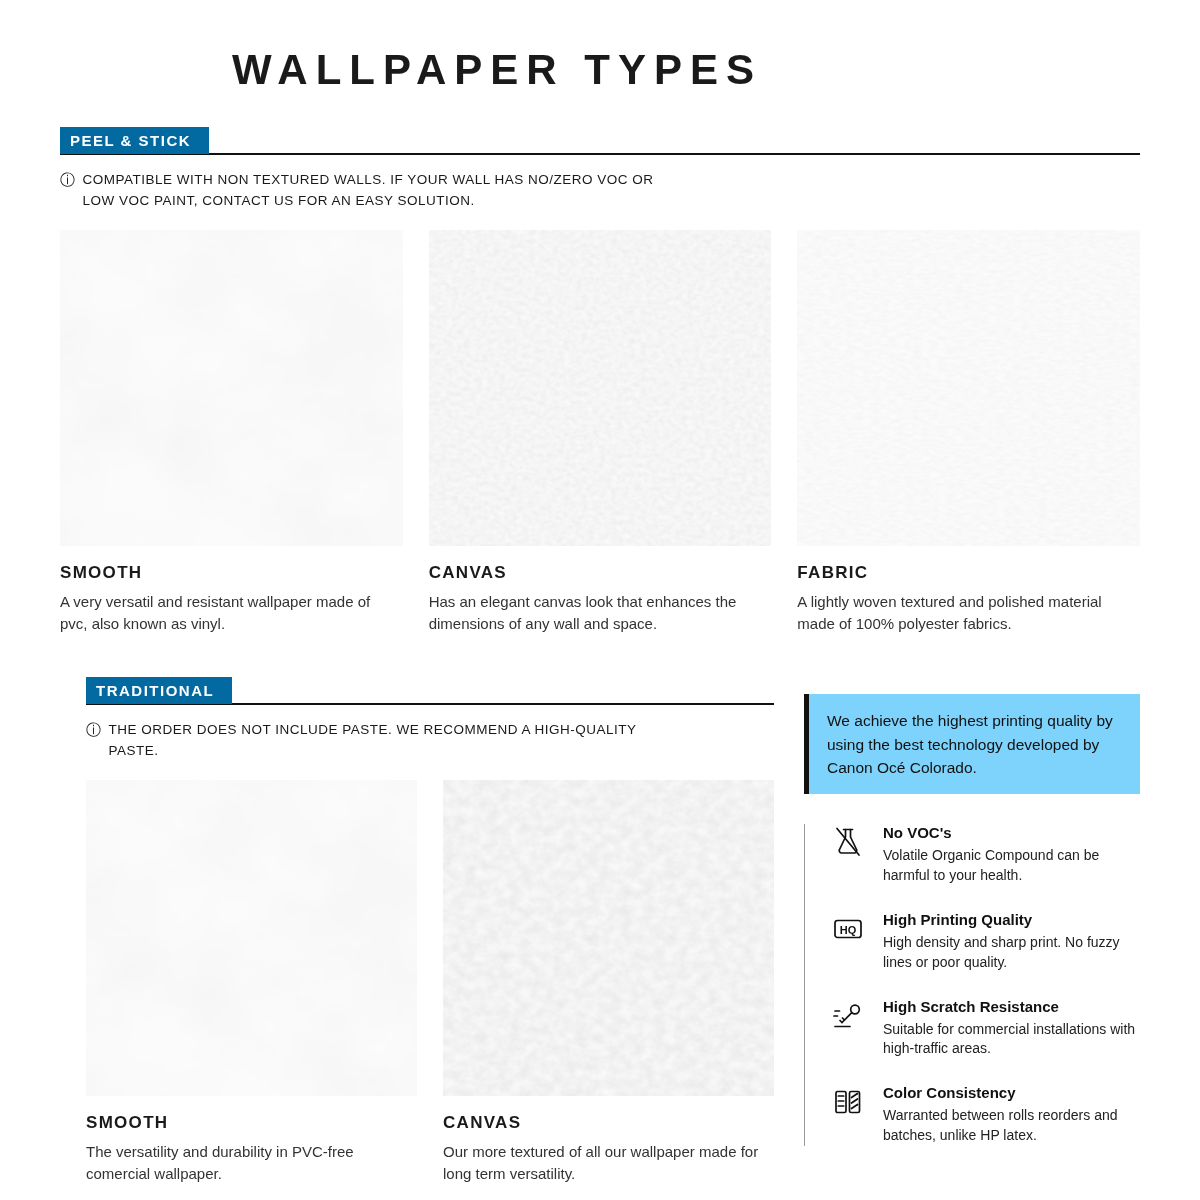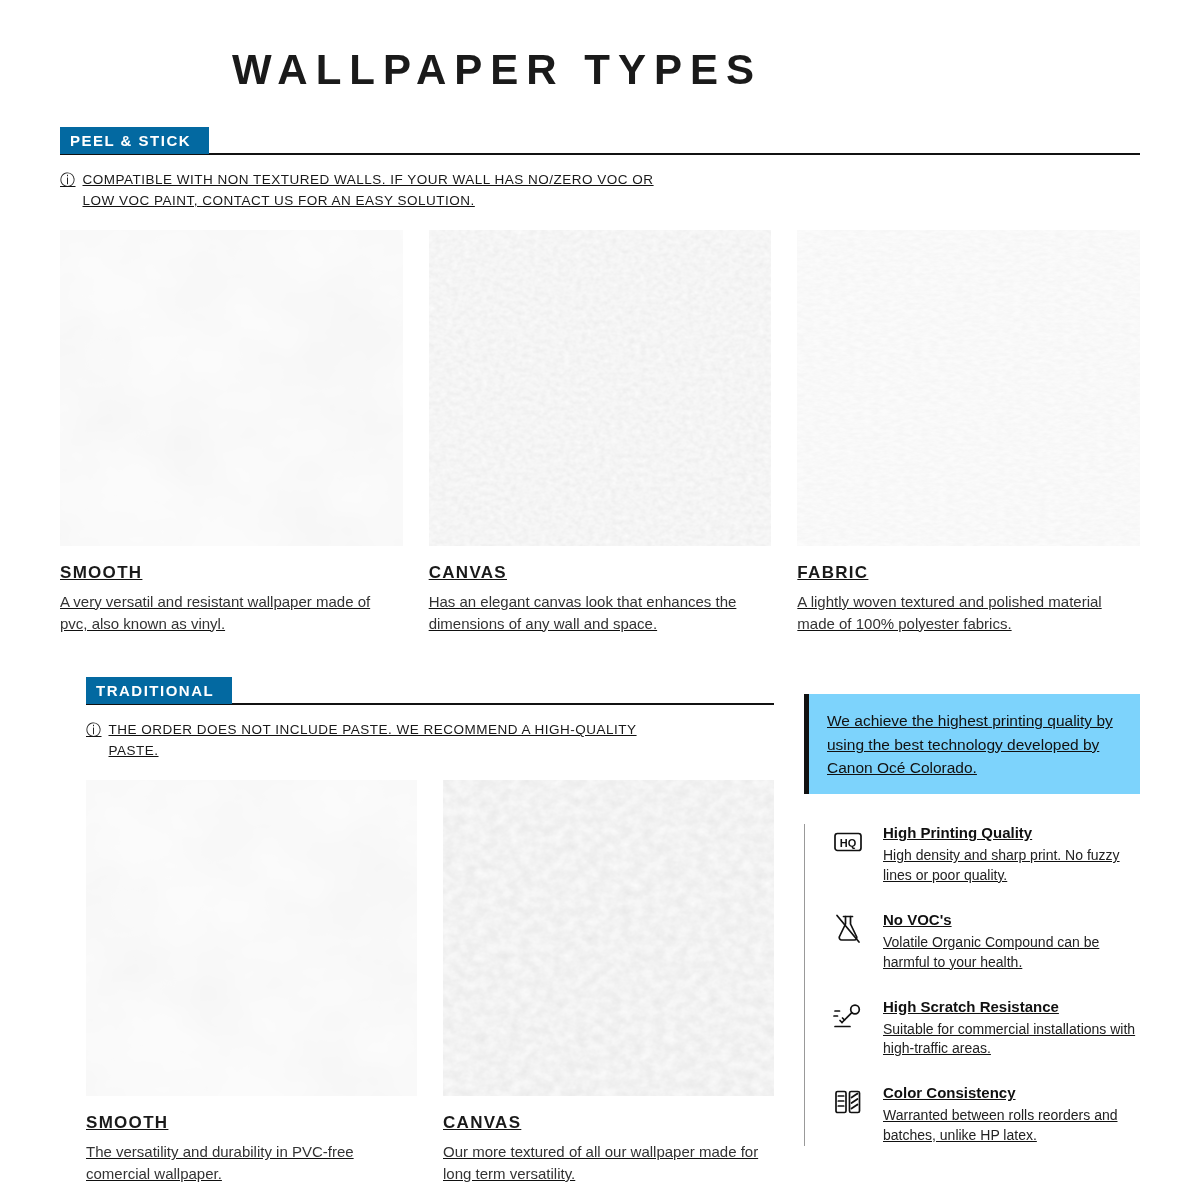--- a/index.html
+++ b/index.html
@@ -5,21 +5,21 @@
   * { box-sizing: border-box; }
   html, body { margin: 0; padding: 0; }
   body {
     width: 1200px;
     height: 1200px;
     background: #ffffff;
     color: #111111;
     font-family: "Liberation Sans", sans-serif;
     overflow: hidden;
   }
-  .page { padding: 0 60px; text-decoration: underline; }
+  .page { padding: 0 60px; }
 
   
   .title-wrap { text-align: center; }
   h1.page-title {
     display: inline-block;
     position: relative;
     left: -103px;
     margin: 46px 0 34px;
     font-size: 42px;
     font-weight: 600;
@@ -262,42 +262,42 @@
       </div>
     </section>
 
     <aside>
       <div class="quality-box">We achieve the highest printing quality by using the best technology developed by Canon Océ Colorado.</div>
 
       <div class="features">
 
         <div class="feature">
           <div class="feature-icon">
-            <svg width="36" height="36" viewBox="0 0 36 36" fill="none" stroke="#111" stroke-width="1.7">
-              <rect x="5" y="9.5" width="26" height="17" rx="2.5"></rect>
-              <text x="18" y="22.5" text-anchor="middle" stroke="none" fill="#111" font-family="Liberation Sans, sans-serif" font-size="11" font-weight="bold">HQ</text>
-            </svg>
-          </div>
-          <div>
-            <p class="feature-title">High Printing Quality</p>
-            <p class="feature-desc">High density and sharp print. No fuzzy lines or poor quality.</p>
-          </div>
-        </div>
-
-        <div class="feature">
-          <div class="feature-icon">
             <svg width="36" height="36" viewBox="0 0 36 36" fill="none" stroke="#111" stroke-width="1.7" stroke-linecap="round" stroke-linejoin="round">
               <path d="M13.5 5.5 H22.5"></path>
               <path d="M15.5 5.5 V13 L9.5 25.5 a2.4 2.4 0 0 0 2.2 3.5 H24.3 a2.4 2.4 0 0 0 2.2 -3.5 L20.5 13 V5.5"></path>
               <line x1="7" y1="4.5" x2="29" y2="31"></line>
             </svg>
           </div>
           <div>
             <p class="feature-title">No VOC's</p>
             <p class="feature-desc">Volatile Organic Compound can be harmful to your health.</p>
+          </div>
+        </div>
+
+        <div class="feature">
+          <div class="feature-icon">
+            <svg width="36" height="36" viewBox="0 0 36 36" fill="none" stroke="#111" stroke-width="1.7">
+              <rect x="5" y="9.5" width="26" height="17" rx="2.5"></rect>
+              <text x="18" y="22.5" text-anchor="middle" stroke="none" fill="#111" font-family="Liberation Sans, sans-serif" font-size="11" font-weight="bold">HQ</text>
+            </svg>
+          </div>
+          <div>
+            <p class="feature-title">High Printing Quality</p>
+            <p class="feature-desc">High density and sharp print. No fuzzy lines or poor quality.</p>
           </div>
         </div>
 
         <div class="feature">
           <div class="feature-icon">
             <svg width="36" height="36" viewBox="0 0 36 36" fill="none" stroke="#111" stroke-width="1.7" stroke-linecap="round">
               <circle cx="25" cy="11.5" r="4.3"></circle>
               <line x1="21.8" y1="14.7" x2="12" y2="24.5"></line>
               <line x1="14.5" y1="22" x2="12.5" y2="20"></line>
               <line x1="12" y1="24.5" x2="10" y2="22.5"></line>

